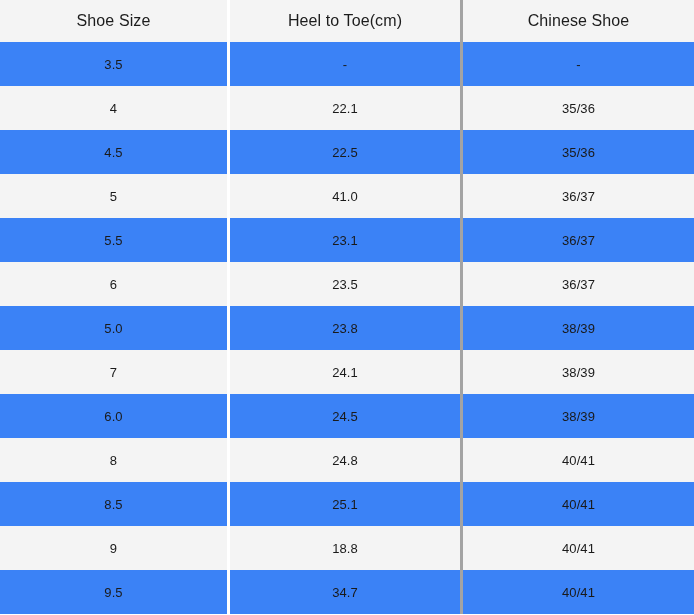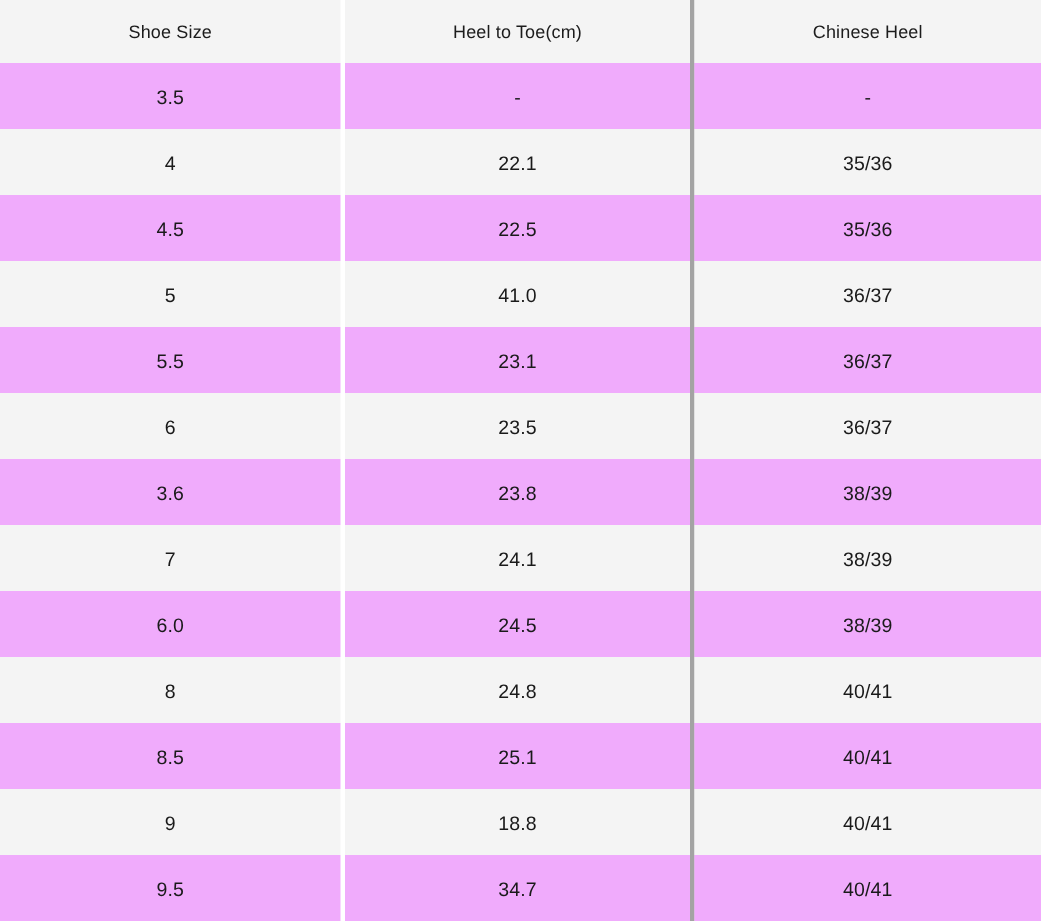--- a/index.html
+++ b/index.html
@@ -34,21 +34,21 @@
     border: 0;
   }
 
   
   .size-table thead tr {
     height: 42px;
   }
   .size-table thead th {
     height: 42px;
     background: #f4f4f4;
-    font-size: 12px;
+    font-size: 16px;
     font-weight: 400;
     color: #1c1c1c;
     letter-spacing: 0.1px;
   }
 
   
   .size-table th.col-1,
   .size-table td.col-1 {
     border-right: 3px solid #ffffff;
   }
@@ -64,40 +64,40 @@
   .size-table tbody td {
     height: 44px;
     font-size: 13px;
     font-weight: 400;
     color: #1a1a1a;
     letter-spacing: 0.1px;
   }
 
   
   .size-table tbody tr.row-white td {
-    background: #f0abfc;
+    background: #3b82f6;
   }
   .size-table tbody tr.row-grey td {
     background: #f4f4f4;
   }
 </style>
 </head>
 <body>
 
 <table class="size-table">
   <colgroup>
     <col class="col-1">
     <col class="col-2">
     <col class="col-3">
   </colgroup>
   <thead>
     <tr>
       <th class="col-1">Shoe Size</th>
       <th class="col-2">Heel to Toe(cm)</th>
-      <th class="col-3">Chinese Heel</th>
+      <th class="col-3">Chinese Shoe</th>
     </tr>
   </thead>
   <tbody id="table-body">
       <tr class="row-white">
         <td class="col-1">3.5</td>
         <td class="col-2">-</td>
         <td class="col-3">-</td>
       </tr>
       <tr class="row-grey">
         <td class="col-1">4</td>
@@ -118,21 +118,21 @@
         <td class="col-1">5.5</td>
         <td class="col-2">23.1</td>
         <td class="col-3">36/37</td>
       </tr>
       <tr class="row-grey">
         <td class="col-1">6</td>
         <td class="col-2">23.5</td>
         <td class="col-3">36/37</td>
       </tr>
       <tr class="row-white">
-        <td class="col-1">3.6</td>
+        <td class="col-1">5.0</td>
         <td class="col-2">23.8</td>
         <td class="col-3">38/39</td>
       </tr>
       <tr class="row-grey">
         <td class="col-1">7</td>
         <td class="col-2">24.1</td>
         <td class="col-3">38/39</td>
       </tr>
       <tr class="row-white">
         <td class="col-1">6.0</td>

